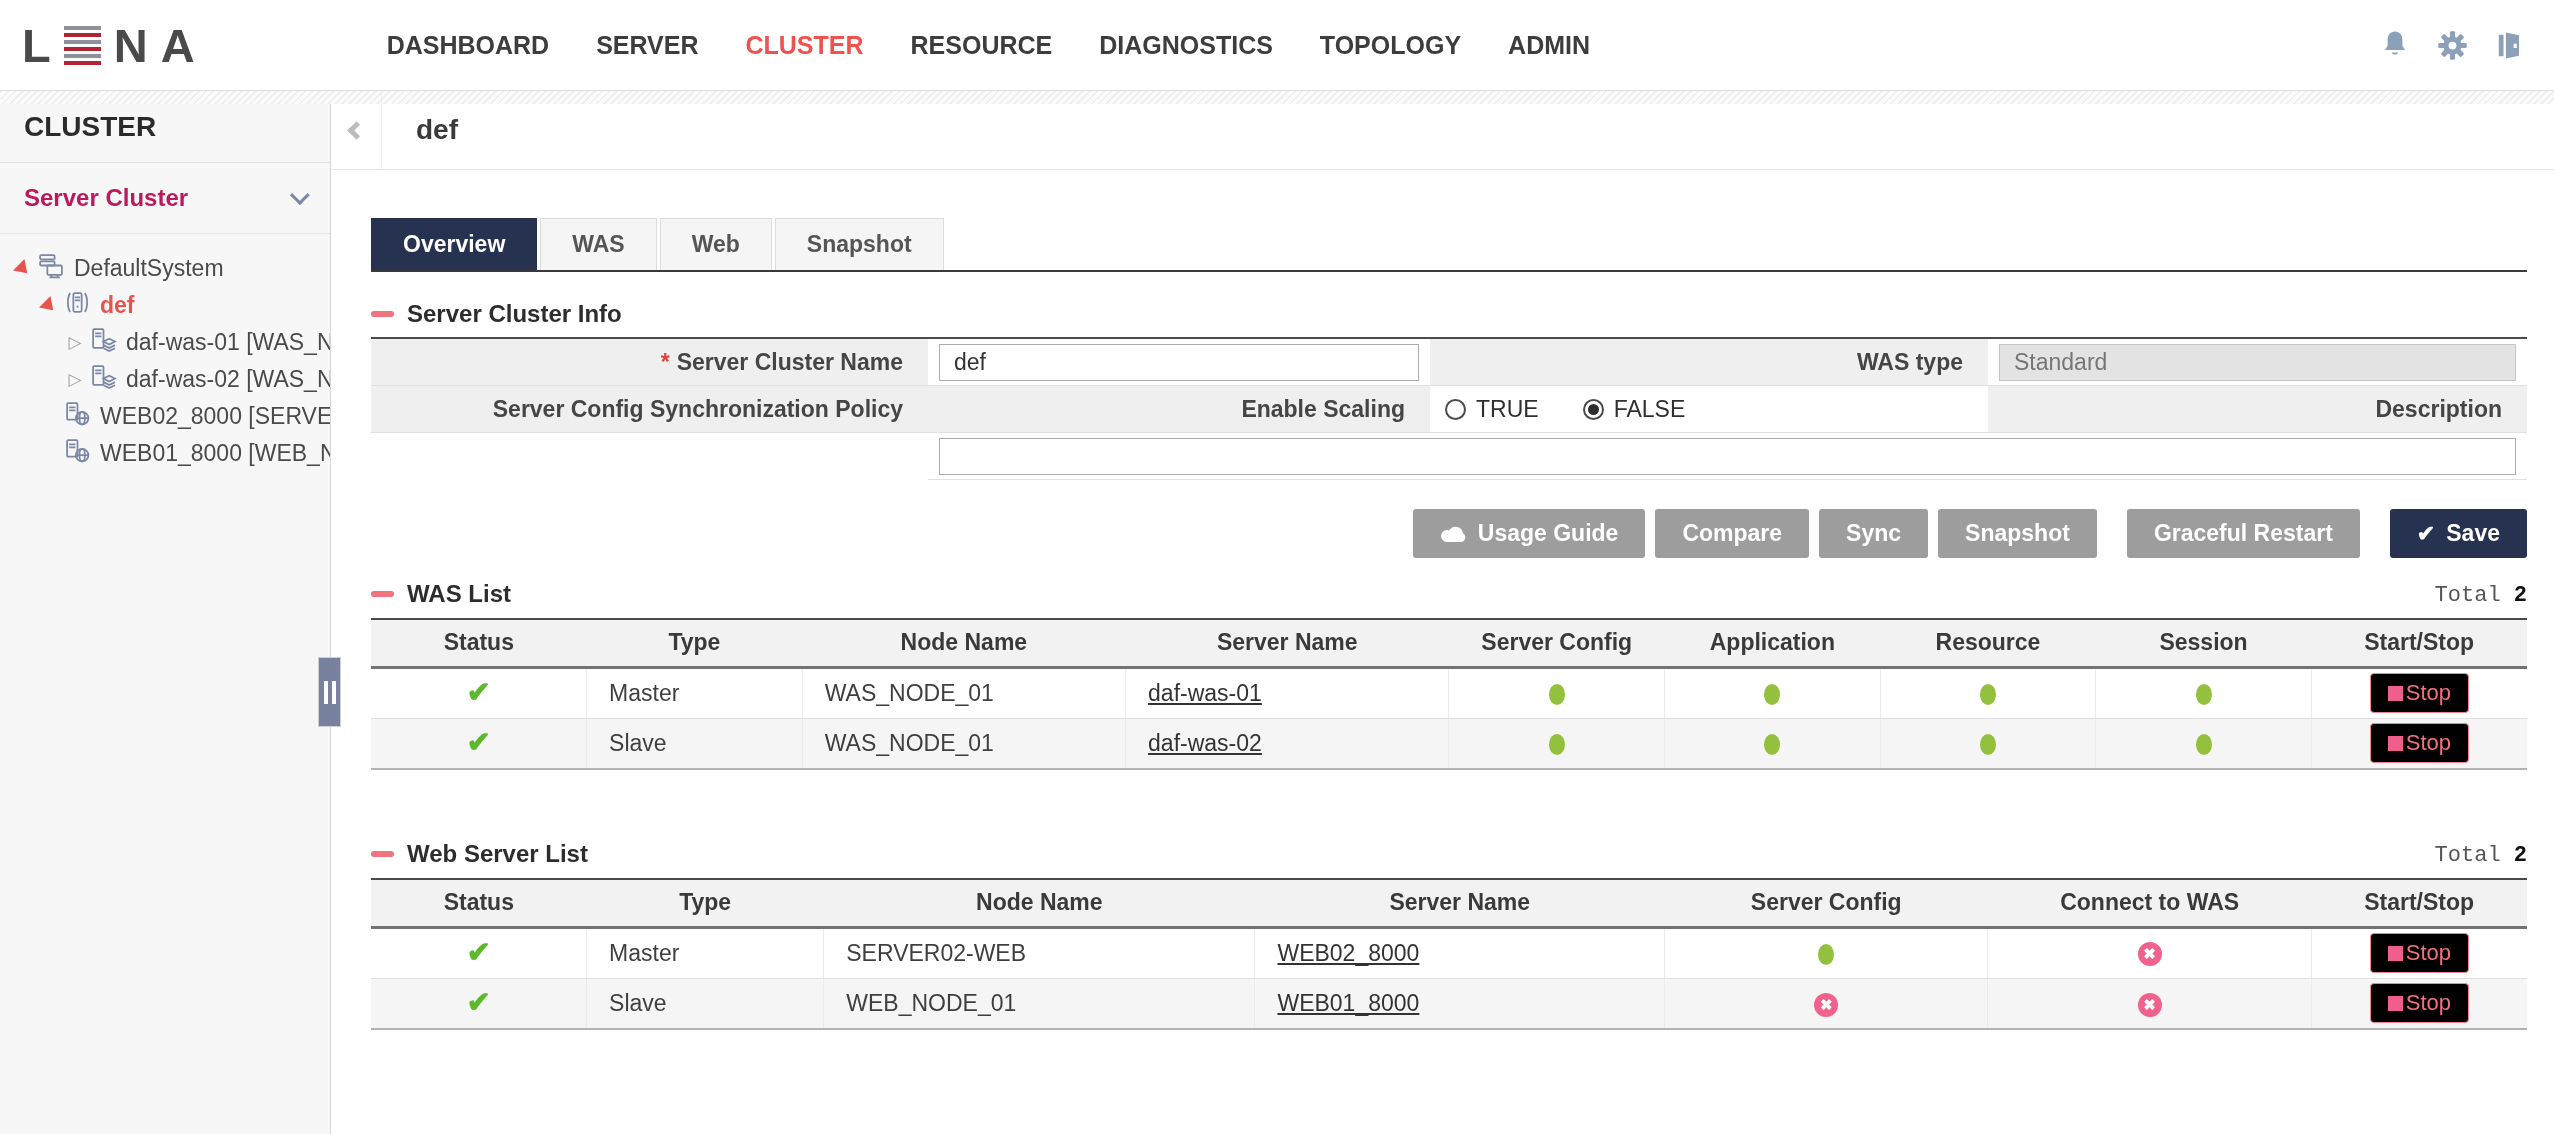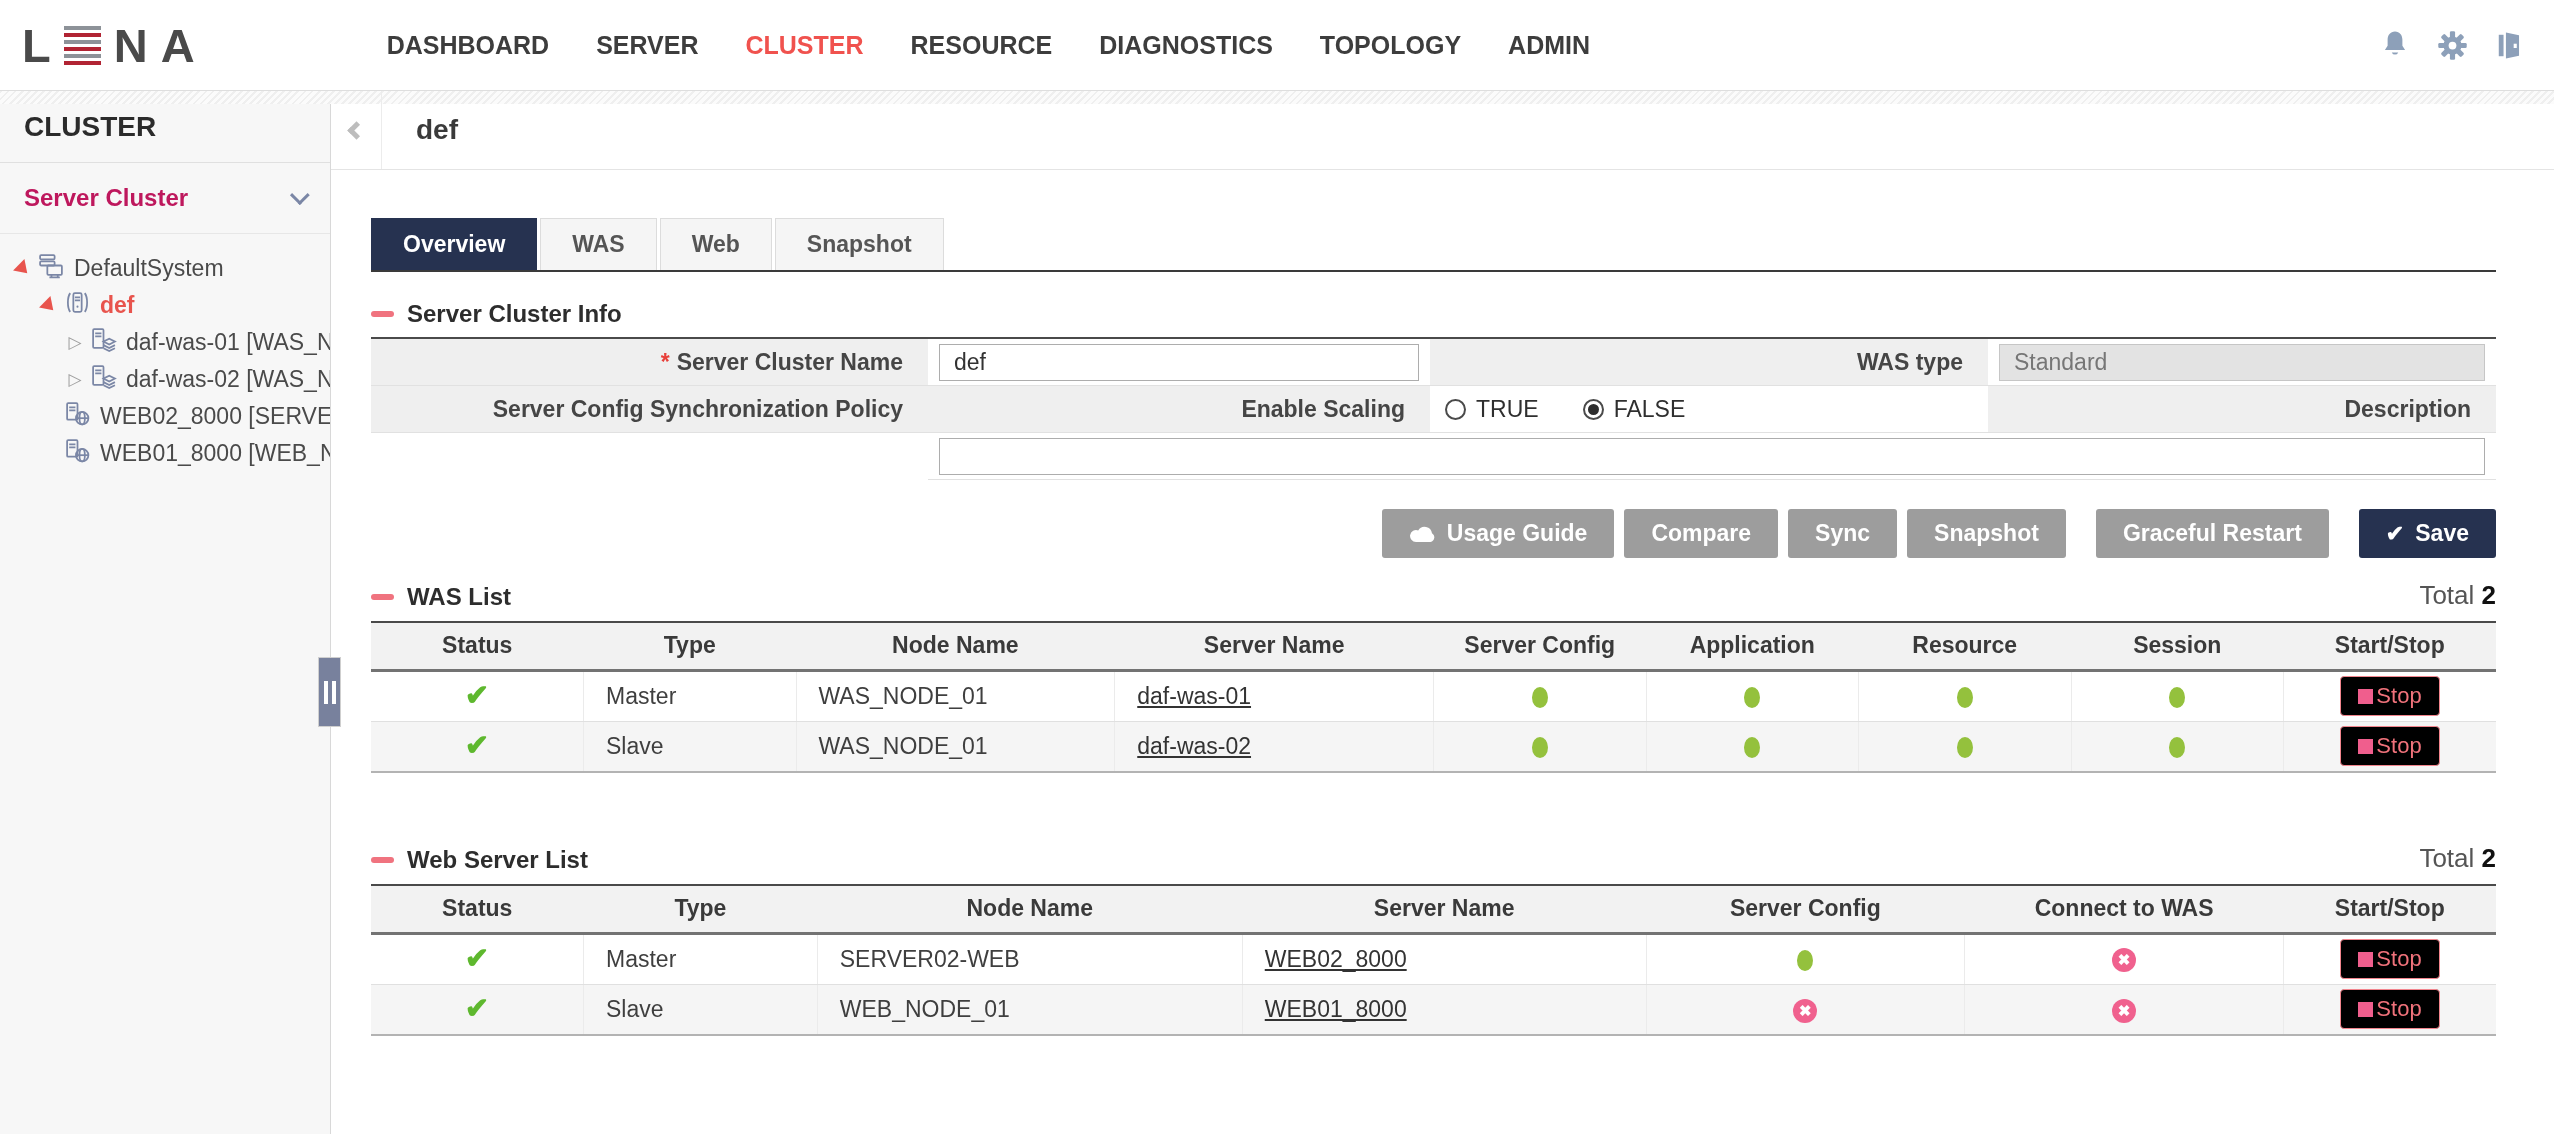--- a/index.html
+++ b/index.html
@@ -48,31 +48,31 @@
   .resize-handle { position:absolute; left:318px; top:657px; width:23px; height:70px;
                    background:#78819d; border:1px solid #cfcfcf; display:flex; align-items:center;
                    justify-content:center; gap:4px; cursor:col-resize; z-index:6;}
   .resize-handle .grip { width:4px; height:23px; background:#fff; }
   
   .main { flex:1; background:#fff; overflow:hidden; }
   .crumb-bar { height:79px; border-bottom:1px solid #e4e4e4; display:flex; align-items:stretch; position:relative; z-index:2;}
   .back-col { width:51px; border-right:1px solid #ececec; display:flex; align-items:center; justify-content:center; cursor:pointer;}
   .chev-left { width:13px; height:13px; border-left:5px solid #bdbdbd; border-bottom:5px solid #bdbdbd; transform:rotate(45deg); }
   .page-title { display:flex; align-items:center; padding-left:34px; font-size:28px; font-weight:700; color:#3a3a3a; }
-  .content { padding:0 58px 0 40px; }
+  .content { padding:0 27px 0 40px; }
   
   .tabs { margin-top:48px; display:flex; border-bottom:2px solid #3a3a3a; }
   .tab { height:52px; padding:0 31px; display:flex; align-items:center; font-size:23px; font-weight:700;
          background:#f5f5f5; border:1px solid #dcdcdc; border-bottom:none; color:#555; margin-right:3px; cursor:pointer;}
   .tab.active { background:#263250; color:#fff; border-color:#263250; }
   
   .sec-head { display:flex; align-items:center; gap:13px; font-size:24px; font-weight:700; color:#2d2d2d; }
   .dash { width:23px; height:6px; border-radius:3px; background:#f0737f; }
   .sec-row { display:flex; justify-content:space-between; align-items:flex-end; }
-  .total { font-size:26px; color:#555; } .total b { color:#111; font-weight:700; }
+  .total { font-size:22px; color:#555;font-family:Liberation Mono, monospace; } .total b { color:#111; font-weight:700; }
   
   .sec-info { margin-top:28px; }
   .info-form { margin-top:9px; border-top:2px solid #4a4a4a; display:grid;
                grid-template-columns:557px 502px 558px 1fr; }
   .f-label { background:#efefef; min-height:47px; display:flex; align-items:center; justify-content:flex-end;
              padding-right:25px; font-size:23px; font-weight:700; color:#454545; border-bottom:1px solid #e1e1e1; gap:7px;}
   .req { color:#e8403a; font-weight:700; }
   .f-field { min-height:47px; display:flex; align-items:center; padding:0 11px; border-bottom:1px solid #e1e1e1; }
   .f-span { grid-column:2 / 5; }
   .tin { width:100%; height:37px; border:1px solid #adadad; font-size:23px; padding:0 14px; color:#333;

